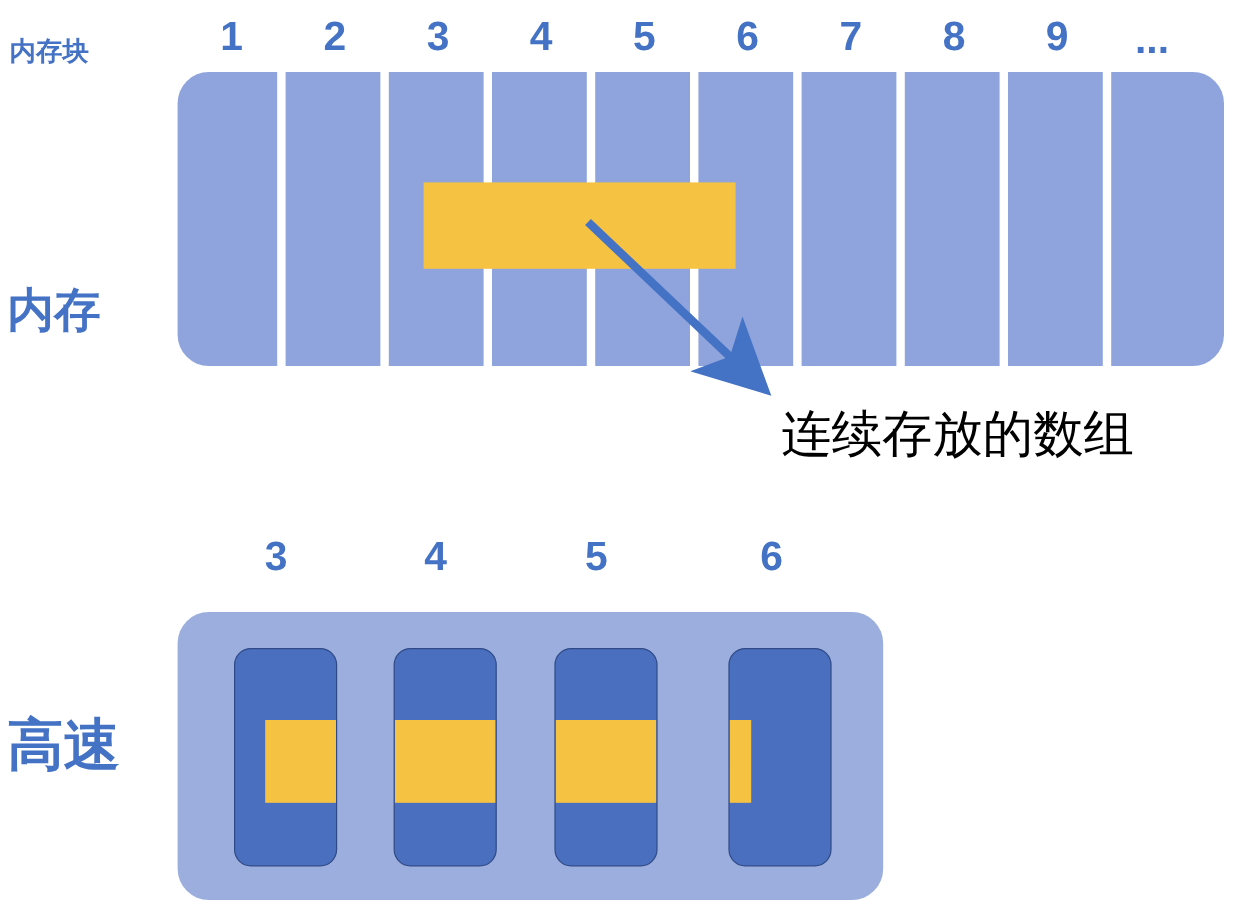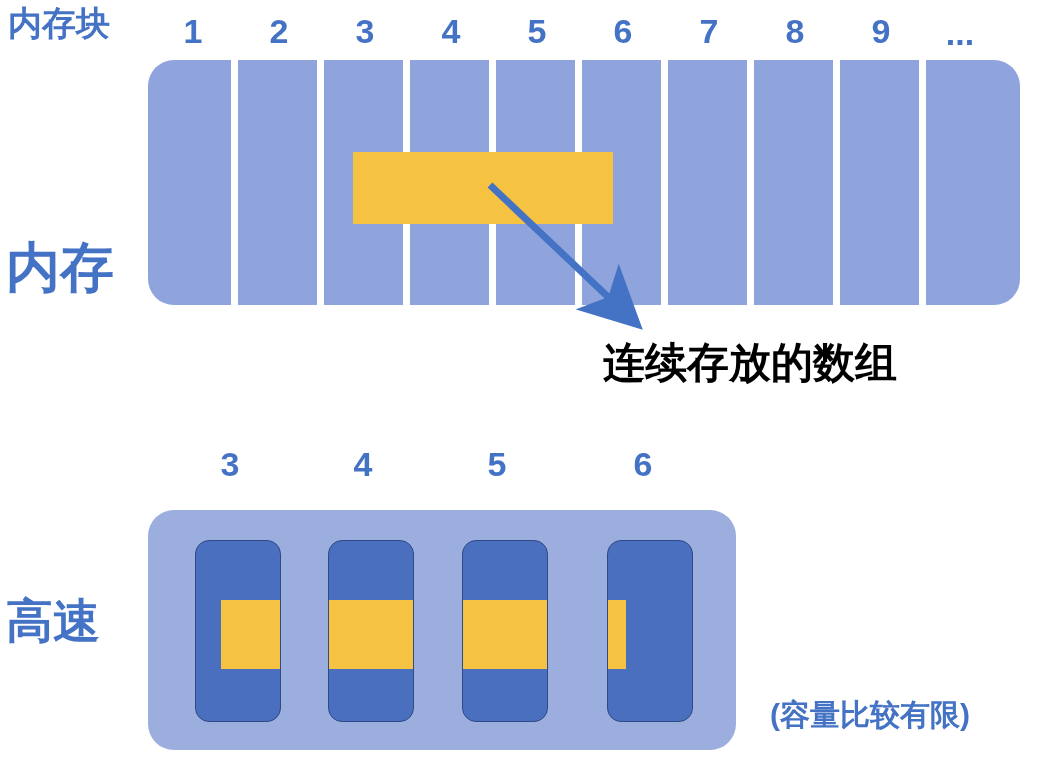--- a/index.html
+++ b/index.html
@@ -30,24 +30,25 @@
     color: #4472C4;
     font-weight: bold;
     font-size: 34px;
     font-family: "Liberation Sans", sans-serif;
     text-align: center;
     line-height: 1.0;
   }
   .serif-black {
     position: absolute;
     color: #000000;
-    font-weight: bold;
+    font-weight: normal;
     font-family: "Liberation Serif", serif;
     white-space: pre;
     line-height: 1.0;
+    margin-left: 48px;
   }
 
   
   #memory-bar {
     position: absolute;
     left: 148px;
     top: 60px;
     width: 872px;
     height: 245px;
     background: #8FA4DC;
@@ -103,34 +104,34 @@
   .cache-fill {
     position: absolute;
     background: #F5C242;
   }
 </style>
 </head>
 <body>
 
 <div id="canvas">
 
-  <div class="blue-label" id="mem-row-label" style="left:8px; top:6px; font-size:34px;">内存块</div>
+  <div class="blue-label" id="mem-row-label" style="left:8px; top:32px; font-size:22px;">内存块</div>
 
   <div class="blue-num" style="left:163px; top:14px; width:60px;">1</div>
   <div class="blue-num" style="left:249px; top:14px; width:60px;">2</div>
   <div class="blue-num" style="left:335px; top:14px; width:60px;">3</div>
   <div class="blue-num" style="left:421px; top:14px; width:60px;">4</div>
   <div class="blue-num" style="left:507px; top:14px; width:60px;">5</div>
   <div class="blue-num" style="left:593px; top:14px; width:60px;">6</div>
   <div class="blue-num" style="left:679px; top:14px; width:60px;">7</div>
   <div class="blue-num" style="left:765px; top:14px; width:60px;">8</div>
   <div class="blue-num" style="left:851px; top:14px; width:60px;">9</div>
   <div class="blue-num" style="left:930px; top:16px; width:60px;">...</div>
 
-  <div class="blue-label" id="mem-side-label" style="left:6px; top:240px; font-size:54px;">内存</div>
+  <div class="blue-label" id="mem-side-label" style="left:6px; top:240px; font-size:39px;">内存</div>
 
   <div id="memory-bar">
     <div class="mem-divider" style="left:83px;"></div>
     <div class="mem-divider" style="left:169px;"></div>
     <div class="mem-divider" style="left:255px;"></div>
     <div class="mem-divider" style="left:341px;"></div>
     <div class="mem-divider" style="left:427px;"></div>
     <div class="mem-divider" style="left:513px;"></div>
     <div class="mem-divider" style="left:599px;"></div>
     <div class="mem-divider" style="left:685px;"></div>
@@ -165,15 +166,14 @@
       <div class="cache-fill" style="left:0%; width:100%; top:33%; height:38%;"></div>
     </div>
     <div class="cache-slot" style="left:314px;">
       <div class="cache-fill" style="left:0%; width:100%; top:33%; height:38%;"></div>
     </div>
     <div class="cache-slot" style="left:459px;">
       <div class="cache-fill" style="left:0%; width:22%; top:33%; height:38%;"></div>
     </div>
   </div>
 
-  <div class="blue-label" id="cache-note" style="left:770px; top:700px; font-size:30px;">(容量比较有限)</div>
 
 </div>
 
 </body></html>

